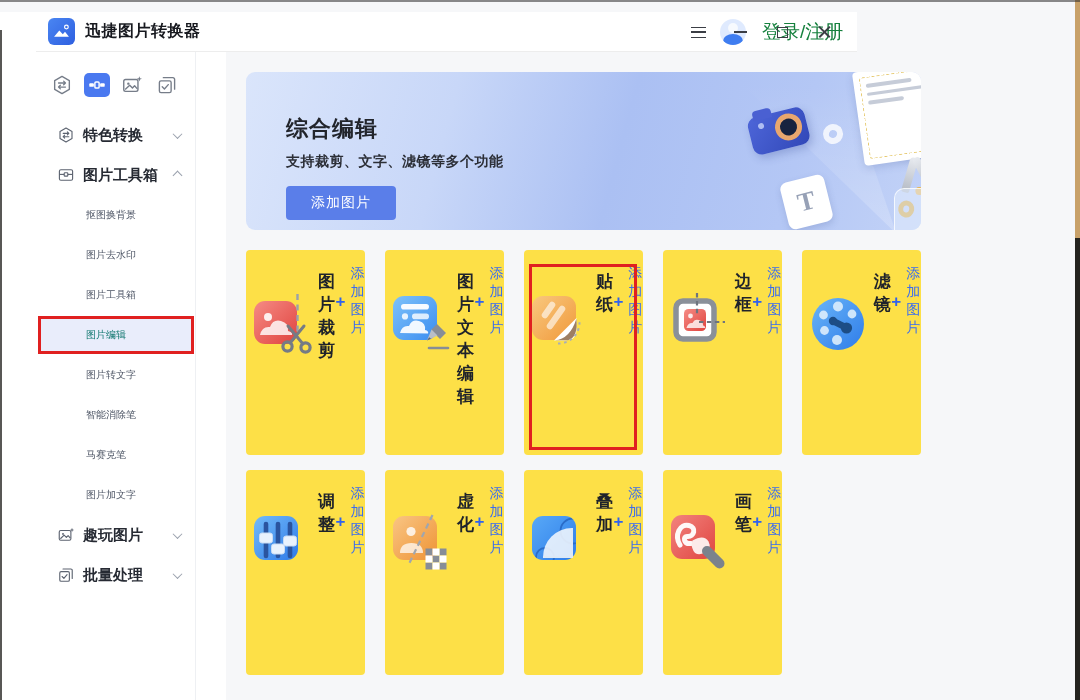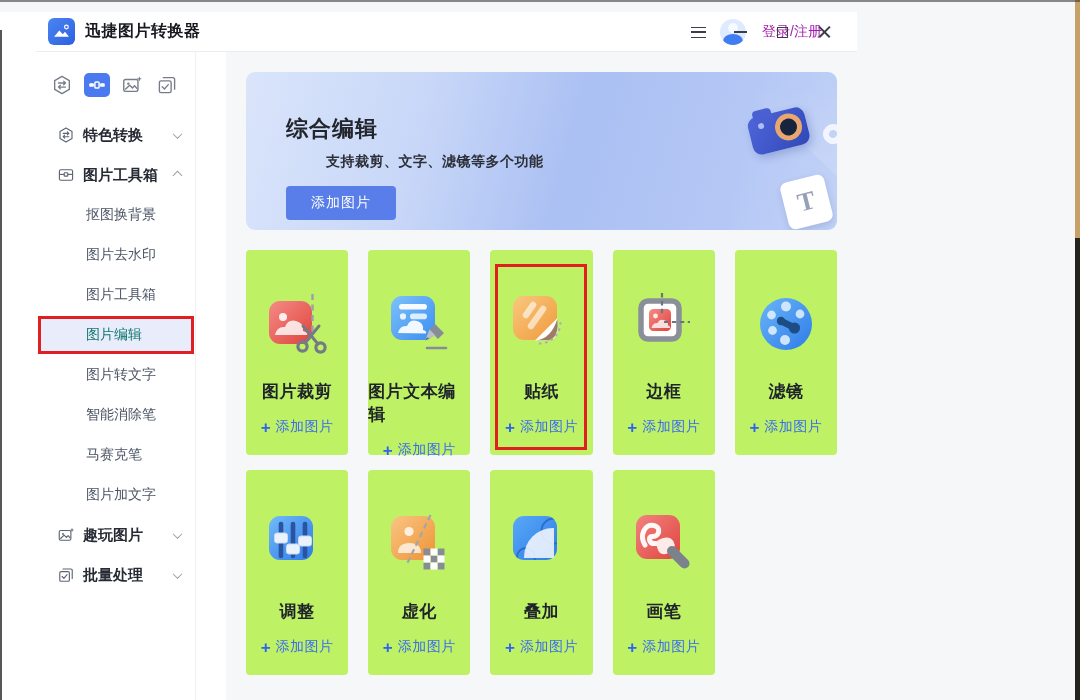--- a/index.html
+++ b/index.html
@@ -19,21 +19,21 @@
 
   
   .titlebar{position:relative;height:40px;background:#fff;border-bottom:1px solid #ededed;display:flex;align-items:center;}
   .logo{width:27px;height:27px;border-radius:6px;margin-left:12px;background:linear-gradient(135deg,#4a86f2,#2e5fe0);display:flex;align-items:center;justify-content:center;flex:none;}
   .logo svg{width:21px;height:21px;}
   .app-title{font-size:16px;font-weight:bold;color:#17191f;margin-left:10px;letter-spacing:.5px;}
   .account{position:absolute;left:684px;display:flex;align-items:center;}
   .avatar{width:26px;height:26px;border-radius:50%;background:#dfeafe;position:relative;overflow:hidden;flex:none;}
   .avatar .head{position:absolute;left:8px;top:4px;width:10px;height:10px;border-radius:50%;background:#f7fafe;}
   .avatar .body{position:absolute;left:3px;top:15px;width:20px;height:14px;border-radius:50% 50% 0 0;background:#3f7df0;}
-  .login{font-size:14px;color:#a21caf;margin-left:16px;}
+  .login{font-size:19px;color:#15803d;margin-left:16px;}
   .winctl{position:absolute;right:12px;top:0;height:40px;display:flex;align-items:center;}
   .ctl{width:42px;height:40px;display:flex;align-items:center;justify-content:center;cursor:default;}
   .ic-menu{width:15px;height:11px;border-top:1.8px solid #3b3e45;border-bottom:1.8px solid #3b3e45;position:relative;}
   .ic-menu::after{content:"";position:absolute;left:0;top:3.6px;width:100%;height:1.8px;background:#3b3e45;}
   .ic-min{width:13px;height:1.8px;background:#3b3e45;}
   .ic-max{width:11px;height:11px;border:1.6px solid #3b3e45;}
   .ic-close{position:relative;width:13px;height:13px;}
   .ic-close::before,.ic-close::after{content:"";position:absolute;left:-1px;top:5.6px;width:15px;height:1.7px;background:#3b3e45;}
   .ic-close::before{transform:rotate(45deg);} .ic-close::after{transform:rotate(-45deg);}
 
@@ -48,32 +48,32 @@
   .tab svg{width:22px;height:22px;}
   .tab.active{background:#4a79f0;color:#fff;}
 
   
   .grp-row{height:40px;display:flex;align-items:center;padding:0 14px 0 21px;cursor:default;}
   .grp-row svg{width:18px;height:18px;color:#5c6370;flex:none;}
   .grp-label{flex:1;margin-left:8px;font-size:15px;font-weight:bold;color:#262a33;}
   .chev{width:7px;height:7px;border-right:1.7px solid #9aa1ad;border-bottom:1.7px solid #9aa1ad;flex:none;}
   .chev.down{transform:rotate(45deg) translate(-1px,-1px);}
   .chev.up{transform:rotate(-135deg);}
-  .child-row{height:40px;display:flex;align-items:center;padding-left:50px;font-size:14px;color:#4d5565;position:relative;cursor:default;}
+  .child-row{height:40px;display:flex;align-items:center;padding-left:50px;font-size:10px;color:#4d5565;position:relative;cursor:default;}
   .child-label{position:relative;z-index:1;}
   .child-row.sel{color:#0f766e;}
   .child-row.sel::before{content:"";position:absolute;left:4px;right:3px;top:3px;bottom:3px;background:#e9edfb;border-radius:3px;}
   .side-annot{position:absolute;left:2px;right:1px;top:1px;bottom:1px;border:3px solid var(--annot);z-index:2;pointer-events:none;}
 
   
   .banner{height:158px;border-radius:9px;position:relative;overflow:hidden;
     background:linear-gradient(105deg,#dae5fb 0%,#c8d7f8 30%,#abc0f3 55%,#b4c7f5 80%,#c2d2f7 100%);}
   .banner-txt{position:absolute;left:40px;top:42px;z-index:5;}
   .banner-title{font-size:22px;font-weight:bold;color:#22252c;letter-spacing:1px;}
-  .banner-sub{font-size:14px;font-weight:bold;color:#2c2f37;margin-top:9px;letter-spacing:.5px;margin-left:40px;}
+  .banner-sub{font-size:14px;font-weight:bold;color:#2c2f37;margin-top:9px;letter-spacing:.5px;}
   .banner-btn{margin-top:15px;display:inline-block;background:var(--btn);color:#fff;font-size:14px;padding:8px 25px;border-radius:4px;border:none;cursor:pointer;letter-spacing:1px;}
 
   
   .dec{position:absolute;}
   .ray1{left:470px;bottom:-4px;width:430px;height:150px;background:linear-gradient(to top,rgba(255,255,255,.22),rgba(255,255,255,0));clip-path:polygon(42% 100%,6% 0,30% 0);}
   .ray2{left:520px;bottom:-4px;width:430px;height:150px;background:linear-gradient(to top,rgba(255,255,255,.18),rgba(255,255,255,0));clip-path:polygon(40% 100%,64% 0,92% 0);}
   .dec-camera{left:503px;top:34px;width:58px;height:44px;transform:rotate(-14deg);}
   .dec-camera .cam-body{position:absolute;inset:6px 0 0 0;background:linear-gradient(135deg,#4e66d9,#3148b8);border-radius:9px;box-shadow:2px 4px 8px rgba(40,60,140,.25);}
   .dec-camera .cam-top{position:absolute;left:7px;top:0;width:19px;height:10px;background:#4a60d2;border-radius:4px 4px 0 0;}
   .dec-camera .cam-lens{position:absolute;left:26px;top:10px;width:27px;height:27px;border-radius:50%;background:#17233f;border:5px solid #e8a76e;}
@@ -102,21 +102,21 @@
   .dec-pencil{left:752px;top:66px;width:90px;height:14px;transform:rotate(-36deg);transform-origin:left center;}
   .dec-pencil .pc-body{position:absolute;inset:0;border-radius:7px;background:linear-gradient(90deg,#2f3338 0 11px,#f3cf96 11px 17px,#f2a93e 17px 80px,#e6973a 80px 100%);box-shadow:2px 3px 6px rgba(120,90,20,.25);}
   .dec-pencil .pc-hl{position:absolute;left:20px;top:3px;width:52px;height:3px;border-radius:2px;background:rgba(255,255,255,.45);}
   .dec-squig{left:818px;top:78px;width:34px;height:34px;transform:rotate(10deg);}
   .dec-folder{left:648px;top:116px;width:122px;height:60px;background:rgba(226,237,253,.55);border:1.5px solid rgba(255,255,255,.75);border-radius:10px;}
   .dec-folder::before{content:"";position:absolute;left:28px;top:-9px;width:52px;height:14px;background:rgba(226,237,253,.6);border-radius:6px 6px 0 0;}
   .dec-folder::after{content:"";position:absolute;left:44px;top:16px;width:28px;height:14px;border-left:5px solid rgba(255,255,255,.8);border-bottom:5px solid rgba(255,255,255,.8);transform:rotate(-48deg);}
 
   
   .grid{margin-top:20px;display:grid;grid-template-columns:repeat(5,1fr);gap:15px 20px;}
-  .card{background:#bef264;border-radius:4px;height:205px;position:relative;display:flex;flex-direction:column;align-items:center;}
+  .card{background:#fde047;border-radius:4px;height:205px;position:relative;display:flex;align-items:flex-start;}
   .card-ic{width:72px;height:72px;margin-top:38px;overflow:visible;}
   .card-label{margin-top:20px;font-size:17px;font-weight:bold;color:#1f232b;letter-spacing:.5px;}
   .card-add{margin-top:15px;display:flex;align-items:center;cursor:pointer;}
   .card-add .plus{color:#2f62ee;font-size:17px;font-weight:bold;margin-right:5px;line-height:1;}
   .card-add .add-txt{color:var(--accent);font-size:14px;letter-spacing:.5px;}
   .card-annot{position:absolute;left:5px;right:6px;top:14px;bottom:5px;border:3px solid var(--annot);pointer-events:none;z-index:3;}
 </style>
 </head>
 <body>
 

